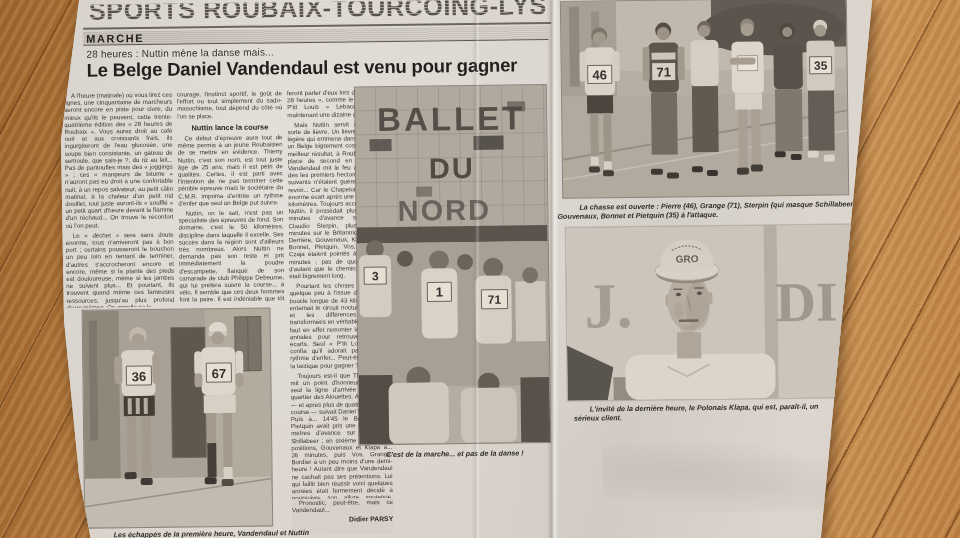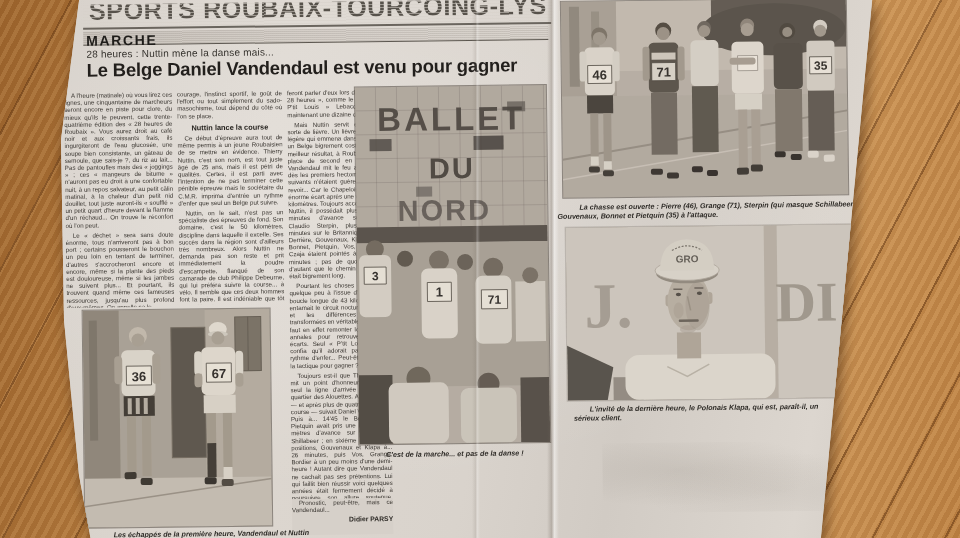--- a/index.html
+++ b/index.html
@@ -29,21 +29,21 @@
   .masthead{position:absolute;left:6px;top:-9px;font-size:26px;font-weight:800;letter-spacing:.5px;
     color:#57524b;white-space:nowrap;transform:scaleX(.97);transform-origin:left top;}
   .masthead-wrap::after{content:"";position:absolute;inset:0;
     background:repeating-linear-gradient(180deg,rgba(215,209,202,.55) 0 1px,transparent 1px 3px);}
   .masthead-rule{position:absolute;left:86px;top:23px;width:468px;height:2px;background:#6a655e;}
   .marche-band{position:absolute;left:86px;top:27px;width:465px;height:13px;
     background:
       repeating-linear-gradient(180deg,rgba(130,123,115,.20) 0 1px,transparent 1px 2px),
       linear-gradient(90deg,rgba(160,152,143,.30),rgba(160,152,143,.06));
     border-bottom:1px solid #5c5750;}
-  .marche-label{position:absolute;left:3px;top:1px;font-size:14px;font-weight:800;letter-spacing:1.6px;color:#1f1d1a;}
+  .marche-label{position:absolute;left:3px;top:1px;font-size:11px;font-weight:800;letter-spacing:1.6px;color:#1f1d1a;}
   .kicker{position:absolute;left:89px;top:44px;font-size:10px;color:#35322d;letter-spacing:.2px;}
   .headline{position:absolute;left:89px;top:55px;font-size:18.5px;font-weight:800;letter-spacing:-.2px;
     color:#221f1c;white-space:nowrap;}
 
   .col{position:absolute;font-size:6.2px;line-height:7.2px;text-align:justify;color:#3a3631;overflow:hidden;}
   .col p{margin:0 0 3px;text-indent:7px;}
   .col .subhead{text-align:center;font-weight:800;font-size:7.4px;text-indent:0;margin:5px 0 3px;color:#221f1b;}
   .col1{left:66px;top:87px;width:108px;height:216px;}
   .col2{left:179px;top:87px;width:105px;height:214px;}
   .col3{left:289px;top:87px;width:101px;height:410px;}

